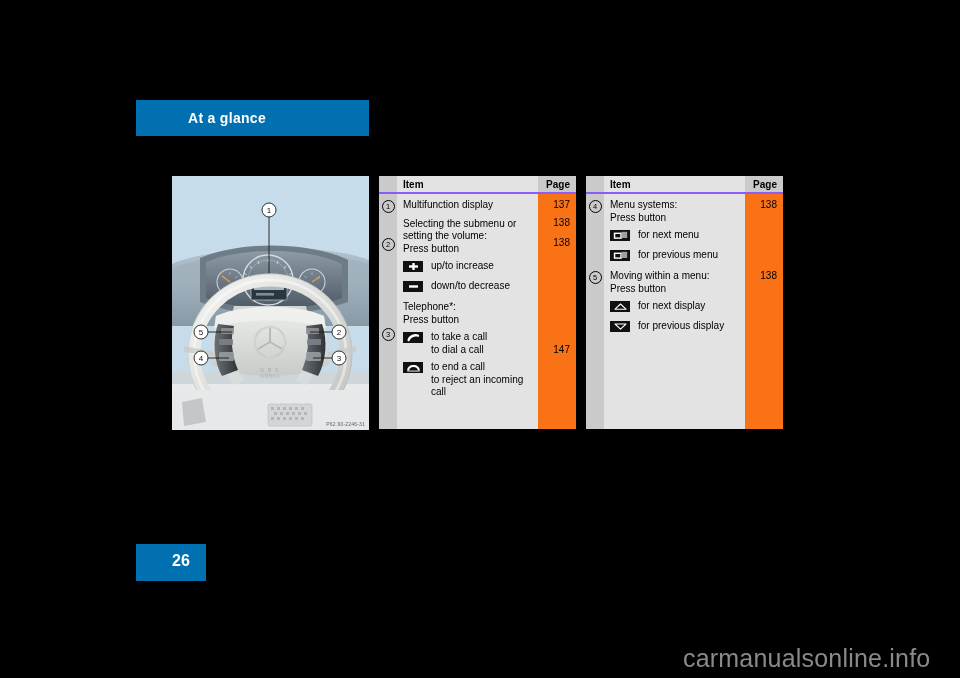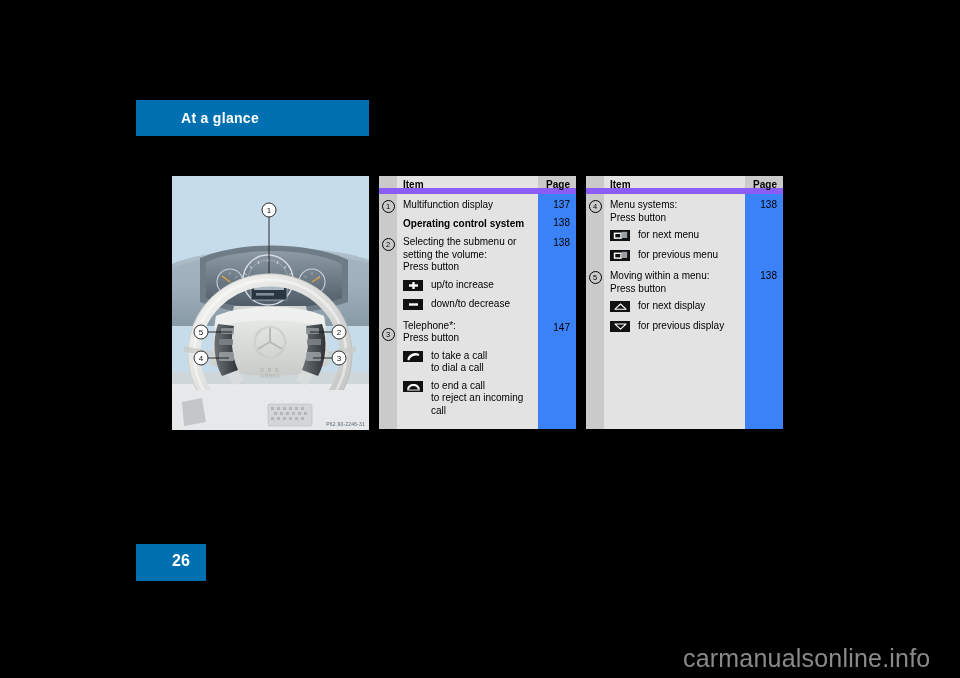--- a/index.html
+++ b/index.html
@@ -2,21 +2,21 @@
 <html><head>
 <meta charset="utf-8">
 <style>
   html,body{margin:0;padding:0;background:#000;}
   body{width:960px;height:678px;position:relative;overflow:hidden;
        font-family:"Liberation Sans","DejaVu Sans",sans-serif;}
 
   
   #chapter-bar{position:absolute;left:136px;top:100px;width:233px;height:36px;
                background:#0070b0;}
-  #chapter-title{position:absolute;left:181px;top:110px;color:#fff;
+  #chapter-title{position:absolute;left:188px;top:110px;color:#fff;
                  font-size:14px;font-weight:bold;letter-spacing:.3px;}
 
   
   #page-tab{position:absolute;left:136px;top:544px;width:70px;height:37px;
             background:#0070b0;}
   #page-num{position:absolute;left:172px;top:552px;color:#fff;font-size:16px;
             font-weight:bold;text-align:right;}
 
   
   #figure{position:absolute;left:172px;top:176px;width:197px;height:254px;
@@ -26,24 +26,24 @@
                color:#5a6570;letter-spacing:.2px;
                font-family:"Liberation Sans",sans-serif;}
 
   
   .tbl{position:absolute;top:176px;height:253px;display:flex;
        background:#e3e3e3;font-size:10px;color:#000;}
   #tbl-left{left:379px;width:197px;}
   #tbl-right{left:586px;width:197px;}
   .col-num{width:18px;background:#cacaca;flex:0 0 18px;}
   .col-body{flex:1 1 auto;background:#e3e3e3;position:relative;}
-  .col-page{width:38px;background:#3b82f6;flex:0 0 38px;}
+  .col-page{width:38px;background:#f97316;flex:0 0 38px;}
 
   .hdr{height:18px;line-height:18px;font-weight:bold;font-size:10px;
-       border-bottom:6px solid #8b5cf6;box-sizing:border-box;}
+       border-bottom:2px solid #8b5cf6;box-sizing:border-box;}
   .col-num .hdr{background:#cacaca;}
   .col-body .hdr{padding-left:6px;background:#e3e3e3;}
   .col-page .hdr{padding-right:6px;text-align:right;background:#cacaca;}
 
   .num-cell{font-size:9px;text-align:center;position:absolute;left:0;width:18px;}
   .page-cell{font-size:10px;text-align:center;position:absolute;right:6px;}
   .txt{padding-left:6px;line-height:12.5px;}
   .txt.bold{font-weight:bold;}
 
   .iconline{display:flex;align-items:flex-start;padding-left:6px;
@@ -243,21 +243,20 @@
         <span class="circnum">3</span>
       </div>
     </div>
   </div>
 
   <div class="col-body">
     <div class="hdr">Item</div>
 
     <div class="txt" style="padding-top:5px;">Multifunction display</div>
 
-    <div class="txt bold" style="padding-top:6px;">Operating control system</div>
 
     <div class="txt" style="padding-top:6px;white-space:pre-line;">Selecting the submenu or
 setting the volume:
 Press button</div>
 
     <div class="gapline"></div>
     <div class="iconline">
       <span class="glyph">
         <span class="ibox">
           <svg width="11" height="9" viewBox="0 0 11 9">
@@ -312,21 +311,21 @@
 call</span>
     </div>
   </div>
 
   <div class="col-page">
     <div class="hdr">Page</div>
     <div style="position:relative;height:235px;">
       <div class="page-cell" style="top:5px;">137</div>
       <div class="page-cell" style="top:23px;">138</div>
       <div class="page-cell" style="top:43px;">138</div>
-      <div class="page-cell" style="top:128px;">147</div>
+      <div class="page-cell" style="top:150px;">147</div>
     </div>
   </div>
 </div>
 
 <div class="tbl" id="tbl-right">
   <div class="col-num">
     <div class="hdr">&nbsp;</div>
     <div style="position:relative;height:235px;">
       <div class="num-cell" style="top:6px;">
         <span class="circnum">4</span>

